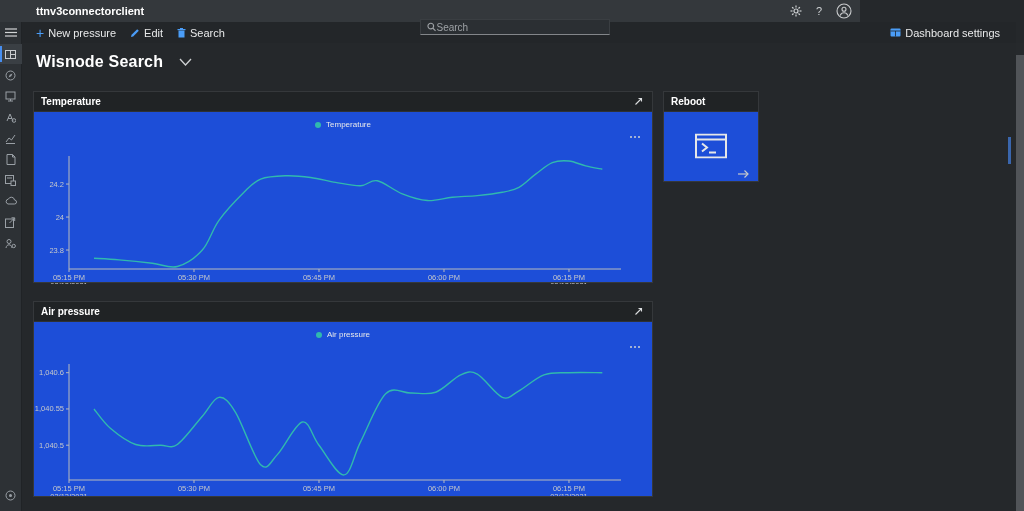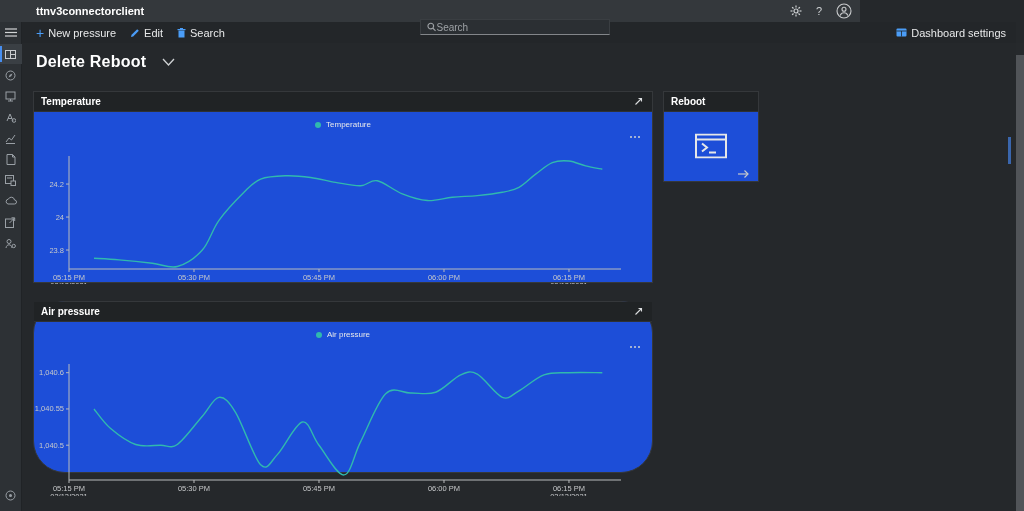--- a/index.html
+++ b/index.html
@@ -14,21 +14,21 @@
   .search input { background:transparent; border:none; outline:none; color:#b9bcbf; font-size:10px; width:100%; font-family:"Liberation Sans", sans-serif; }
   .search input::placeholder { color:#9da1a5; }
   .topbar-right { position:absolute; right:8px; top:0; height:22px; display:flex; align-items:center; gap:14px; }
   .tb-btn { background:none; border:none; color:#cfd2d4; cursor:pointer; display:flex; align-items:center; font-size:11px; font-family:"Liberation Sans", sans-serif; }
 
   
   .toolbar { position:absolute; left:22px; top:22px; width:994px; height:21px; background:#232629; display:flex; align-items:center; z-index:4; }
   .tool-item { display:flex; align-items:center; gap:4px; background:none; border:none; color:#e8e9ea; font-size:11px; cursor:pointer; margin-left:14px; font-family:"Liberation Sans", sans-serif; }
   .tool-item:first-child { margin-left:14px; }
   .plus-glyph { color:#4b9df7; font-size:14px; line-height:10px; font-weight:normal; }
-  .toolbar-right { margin-left:auto; margin-right:10px; }
+  .toolbar-right { margin-left:auto; margin-right:16px; }
 
   
   .sidebar { position:absolute; left:0; top:22px; width:22px; height:489px; background:#2d3135; border-right:1px solid #202326; z-index:6; display:flex; flex-direction:column; align-items:center; }
   .side-btn { width:22px; height:20px; display:flex; align-items:center; justify-content:center; background:none; border:none; cursor:pointer; position:relative; margin-top:1px; }
   .side-btn.hamburger { height:21px; margin-top:0; }
   .side-btn.active { background:#3a3f44; }
   .side-btn.active::before { content:""; position:absolute; left:0; top:2px; bottom:2px; width:2px; background:#478ef0; }
   .side-bottom { margin-top:auto; margin-bottom:6px; }
   .side-btn svg { display:block; }
 
@@ -43,21 +43,21 @@
   .tile-title { color:#ffffff; font-size:10px; font-weight:bold; }
   .tile-body { position:relative; }
   .expand-btn { background:none; border:none; cursor:pointer; padding:1px; display:flex; }
   .legend { position:absolute; top:8px; left:0; right:0; display:flex; align-items:center; justify-content:center; gap:5px; }
   .legend-dot { width:6px; height:6px; border-radius:50%; background:#30b9ae; }
   .legend-label { color:#e8e9ea; font-size:8px; }
   .more-btn { position:absolute; top:22px; right:10px; background:none; border:none; cursor:pointer; display:flex; gap:2px; padding:2px; }
   .more-btn i { width:2px; height:2px; border-radius:50%; background:#cfd2d4; display:block; }
 
   .tile-temp { left:33px; top:91px; width:620px; height:192px; }
-  .tile-air  { left:33px; top:301px; width:620px; height:172px;border-radius:32px; }
+  .tile-air  { left:33px; top:301px; width:620px; height:196px; }
   .tile-reboot { left:663px; top:91px; width:96px; height:91px; }
 
   .chart-svg { position:absolute; left:0; top:0; }
   .axis-line { stroke:#b9bbbd; stroke-width:1; fill:none; }
   .tick-line { stroke:#b9bbbd; stroke-width:1; }
   .axis-text { font-size:7.5px; fill:#c7c9cb; font-family:"Liberation Sans", sans-serif; }
   .series-path { fill:none; stroke-width:1.4; }
 
   
   .reboot-body { height:73px; position:relative; }
@@ -218,21 +218,21 @@
     </button>
     <button class="side-btn side-bottom">
       <svg width="11" height="11" viewBox="0 0 11 11">
         <circle cx="5.5" cy="5.5" r="4.5" fill="none" stroke="#9aa0a6" stroke-width="1"></circle>
         <circle cx="5.5" cy="5.5" r="1.5" fill="#9aa0a6"></circle>
       </svg>
     </button>
   </aside>
 
   <div class="page-title-row">
-    <h1 class="page-title">Delete Reboot</h1>
+    <h1 class="page-title">Wisnode Search</h1>
     <button class="title-chevron">
       <svg width="13" height="8" viewBox="0 0 13 8">
         <polyline points="1,1 6.5,7 12,1" fill="none" stroke="#cfd2d4" stroke-width="1.3"></polyline>
       </svg>
     </button>
   </div>
 
   <section class="tile tile-temp">
     <div class="tile-header">
       <span class="tile-title">Temperature</span>

